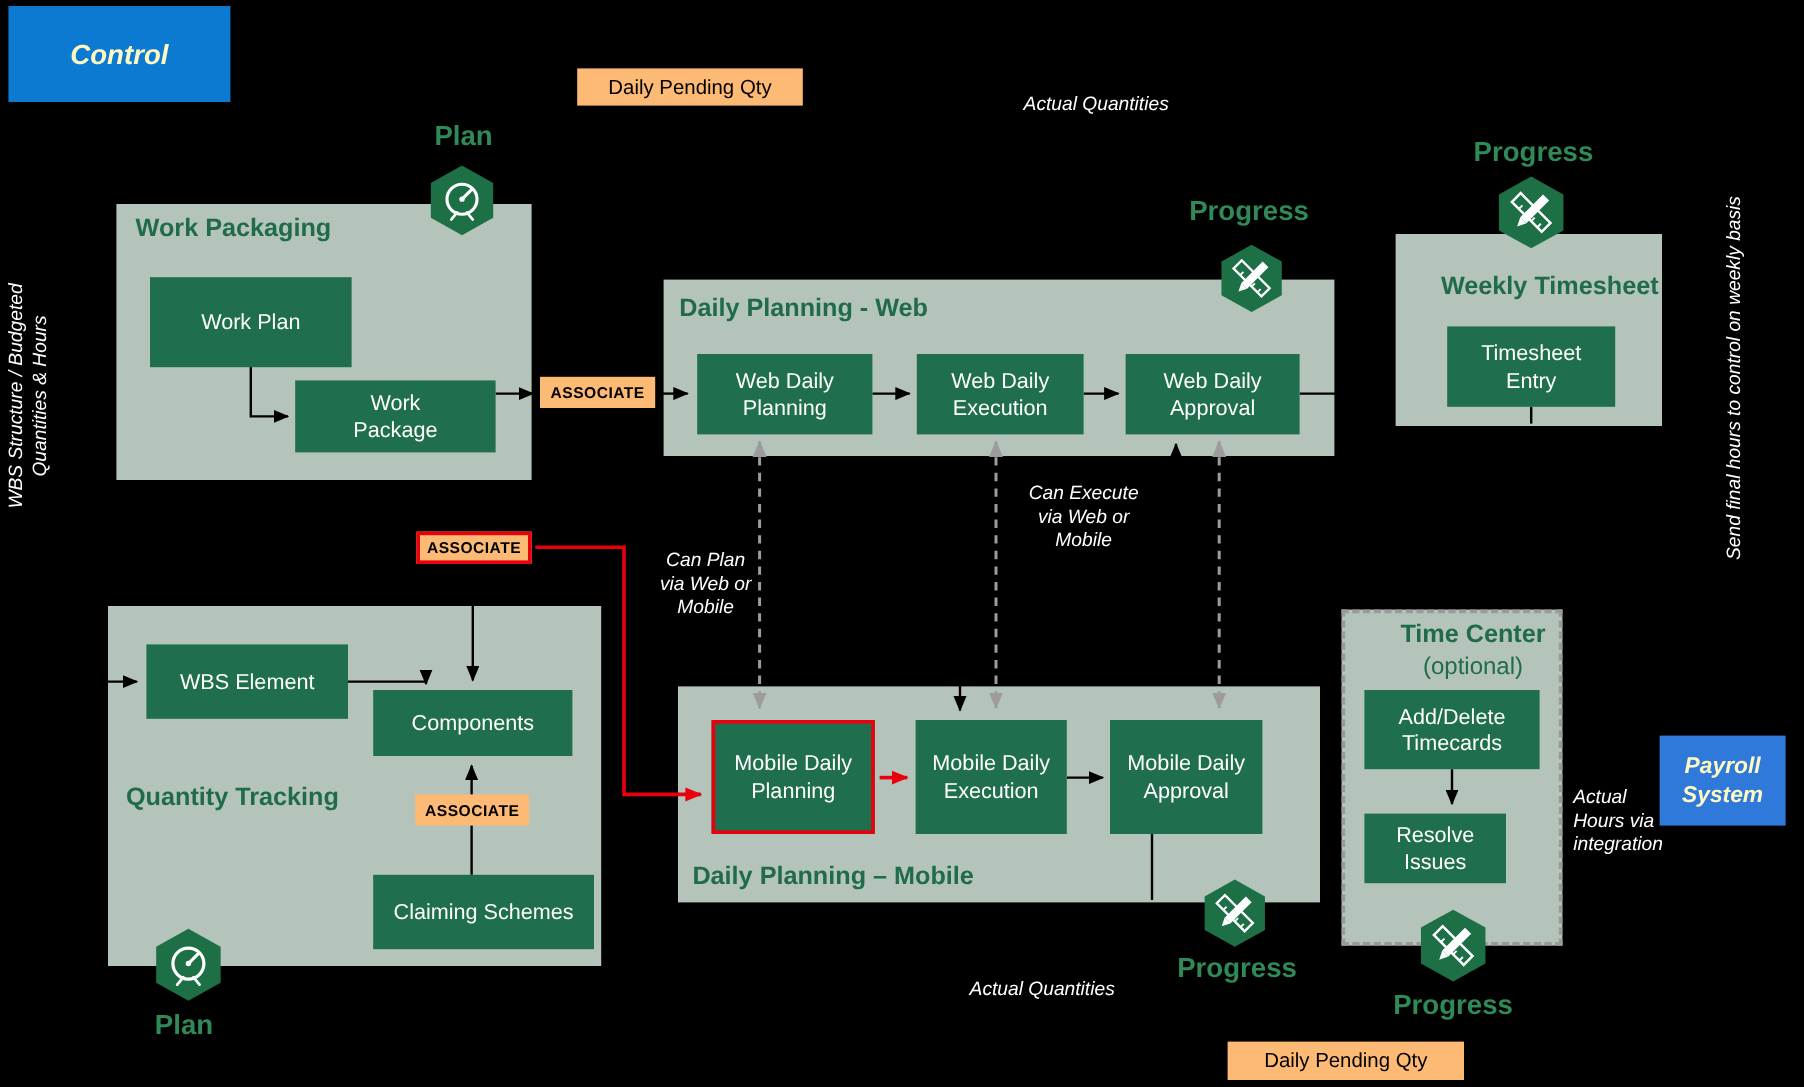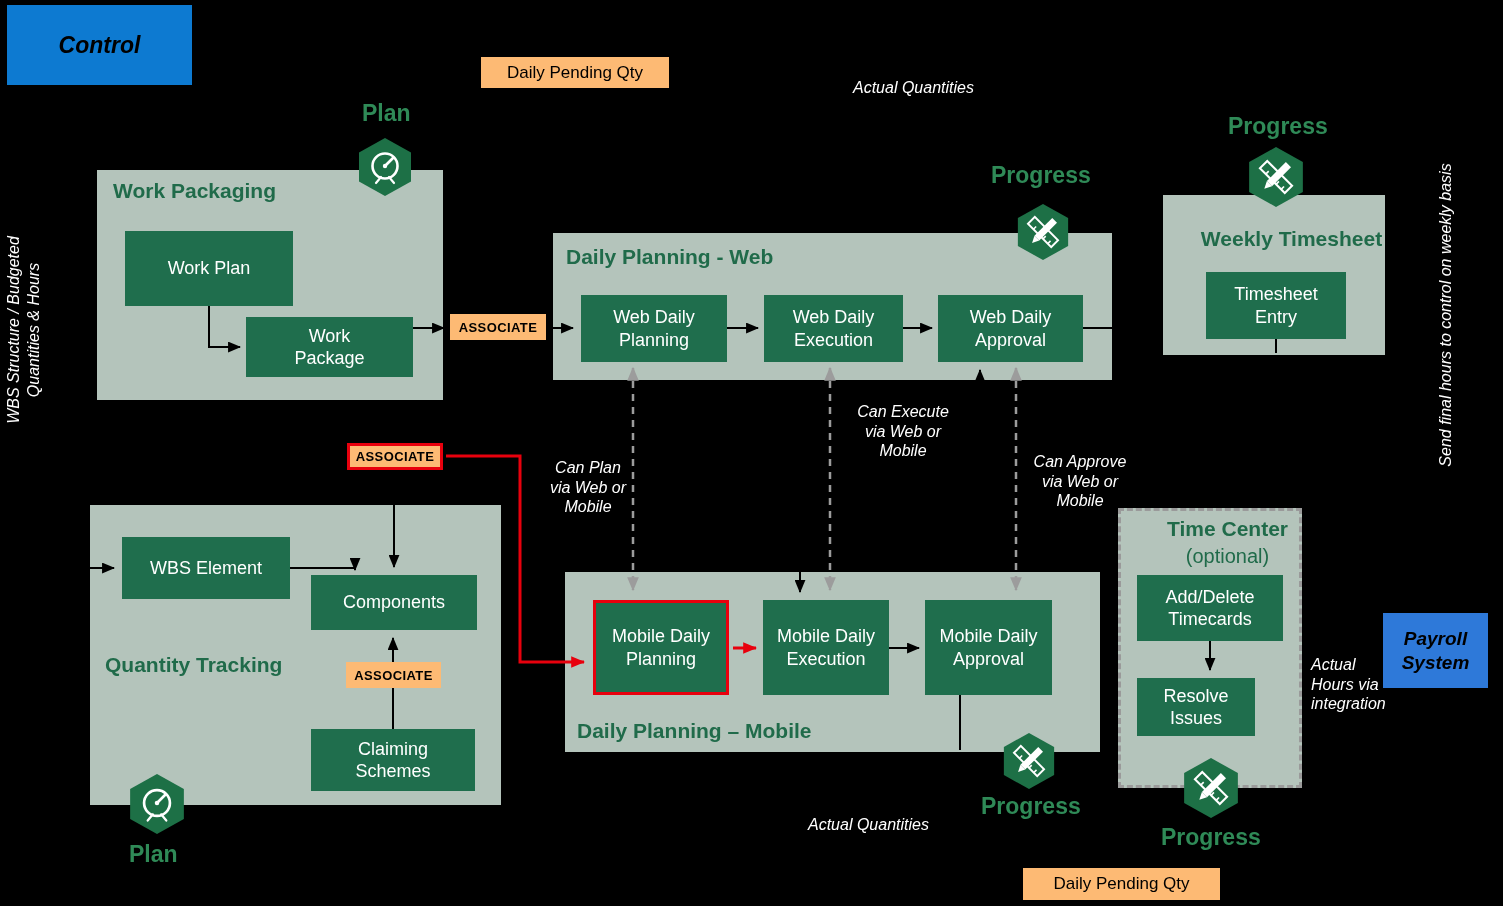--- a/index.html
+++ b/index.html
@@ -26,21 +26,21 @@
   .gray-label.red-outline { border:3px solid #e8000d; }
 
   .badge { position:absolute; color:#2f8a57; font-size:23px; font-weight:600; z-index:3; white-space:nowrap; }
 
   .note { position:absolute; color:#fff; font-style:italic; font-size:16px; line-height:1.22; z-index:3; }
   .note.center { text-align:center; }
 
   .vnote { position:absolute; color:#fff; font-style:italic; font-size:16px; line-height:1.25;
            text-align:center; transform:rotate(-90deg); z-index:3; }
 
-  .blue-box { position:absolute; color:#000000; display:flex; align-items:center; justify-content:center;
+  .blue-box { position:absolute; color:#fef9c3; display:flex; align-items:center; justify-content:center;
               font-style:italic; font-weight:700; text-align:center; z-index:3; }
   #control-box { background:#0d7ad1; font-size:23px; }
   #payroll-box { background:#2e79d9; font-size:19px; line-height:1.25; padding:0 0; }
 
   .hex { position:absolute; z-index:4; line-height:0; }
 </style>
 </head>
 <body>
 
 <svg width="0" height="0" style="position:absolute">
@@ -137,21 +137,21 @@
   <div class="node" style="left:581px;top:295px;width:146px;height:67px;padding:0 10px">Web Daily Planning</div>
   <div class="node" style="left:764px;top:295px;width:139px;height:67px;padding:0 10px">Web Daily Execution</div>
   <div class="node" style="left:938px;top:295px;width:145px;height:67px;padding:0 10px">Web Daily Approval</div>
 
   <div class="title center" style="left:1163px;top:227px;width:222px">Weekly Timesheet</div>
   <div class="node" style="left:1206px;top:272px;width:140px;height:67px;padding:0 26px">Timesheet Entry</div>
 
   <div class="title" style="left:105px;top:653px">Quantity Tracking</div>
   <div class="node" style="left:122px;top:537px;width:168px;height:62px">WBS Element</div>
   <div class="node" style="left:311px;top:575px;width:166px;height:55px">Components</div>
-  <div class="node" style="left:311px;top:729px;width:164px;height:62px;padding:0 8px">Claiming Schemes</div>
+  <div class="node" style="left:311px;top:729px;width:184px;height:62px;padding:0 8px">Claiming Schemes</div>
 
   <div class="title" style="left:577px;top:719px">Daily Planning – Mobile</div>
   <div class="node red-outline" style="left:593px;top:600px;width:136px;height:95px;padding:0 14px">Mobile Daily Planning</div>
   <div class="node" style="left:763px;top:600px;width:126px;height:95px;padding:0 12px">Mobile Daily Execution</div>
   <div class="node" style="left:925px;top:600px;width:127px;height:95px;padding:0 12px">Mobile Daily Approval</div>
 
   <div class="title center" style="left:1118px;top:517px;width:184px">Time Center</div>
   <div class="title center" style="left:1118px;top:545px;width:184px;font-size:20px;font-weight:500">(optional)</div>
   <div class="node" style="left:1137px;top:575px;width:146px;height:66px;padding:0 14px">Add/Delete Timecards</div>
   <div class="node" style="left:1137px;top:678px;width:118px;height:58px;padding:0 20px">Resolve Issues</div>
@@ -179,19 +179,18 @@
         <use href="#icon-progress-def"></use>
       </svg></div>
   <div class="hex" style="left:1180px;top:757px"><svg viewBox="0 0 60 60" width="62" height="62">
         <use href="#icon-progress-def"></use>
       </svg></div>
 
   <div class="note" style="left:853px;top:78px">Actual Quantities</div>
   <div class="note" style="left:808px;top:815px">Actual Quantities</div>
   <div class="note center" style="left:544px;top:458px;width:88px">Can Plan via Web or Mobile</div>
   <div class="note center" style="left:851px;top:402px;width:104px">Can Execute via Web or Mobile</div>
-  <div class="note center" style="left:1024px;top:452px;width:112px">Can Approve via Web or Mobile</div>
   <div class="note" style="left:1311px;top:655px;width:78px">Actual Hours via integration</div>
 
   <div class="vnote" style="left:-99px;top:308px;width:250px;height:44px">WBS Structure / Budgeted Quantities &amp; Hours</div>
   <div class="vnote" style="left:1257px;top:304px;width:380px;height:22px">Send final hours to control on weekly basis</div>
 
 </div>
 
 </body></html>

